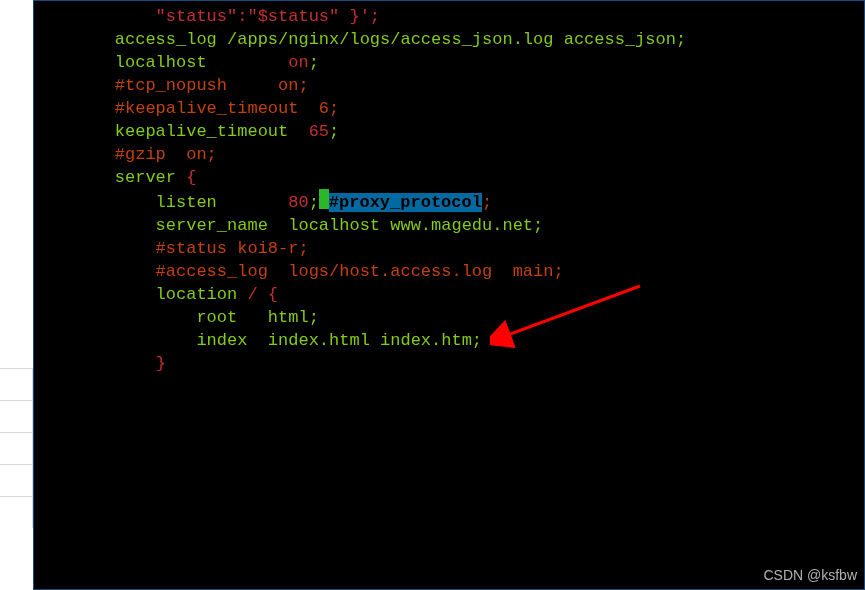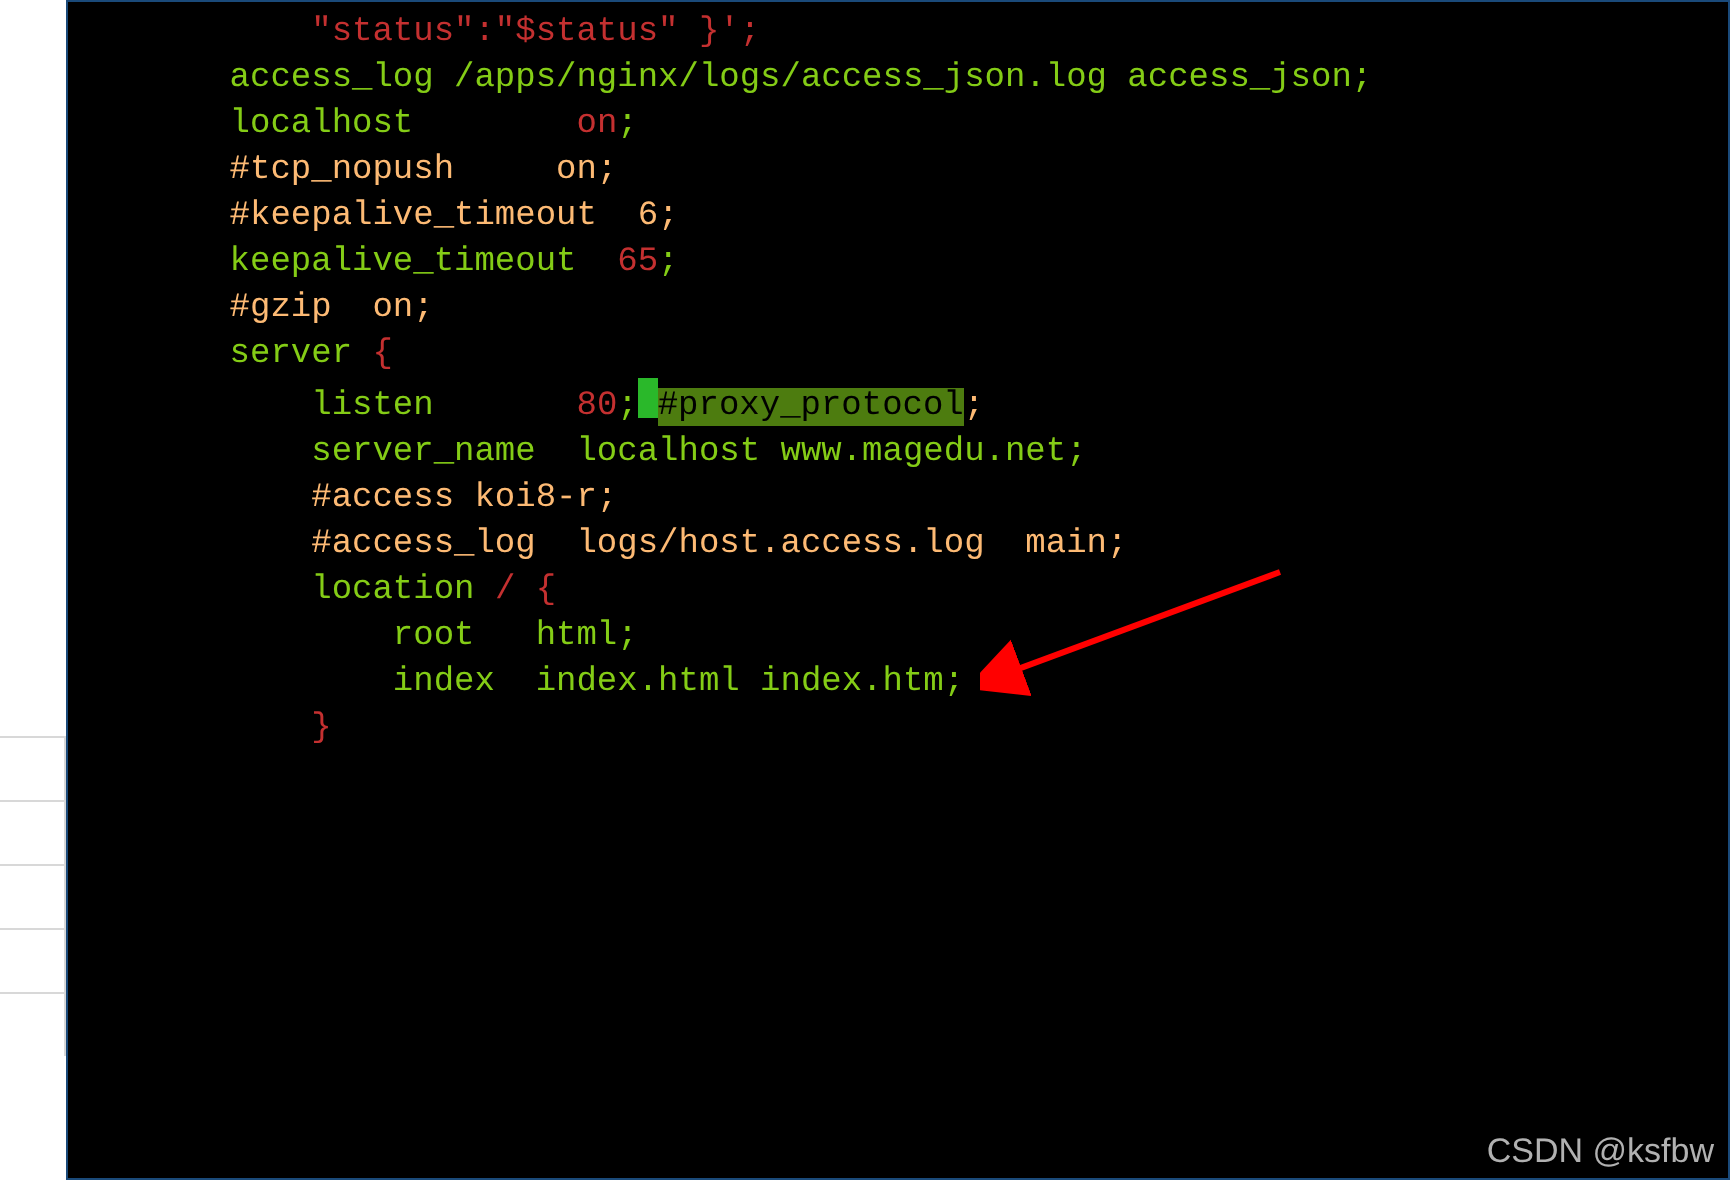--- a/index.html
+++ b/index.html
@@ -35,45 +35,46 @@
       border: 1px solid #1a4a7a;
       padding: 4px 0 0 0;
       overflow: hidden;
     }
     .code-line {
       white-space: pre;
       padding-left: 40px;
       color: #d8d8d8;
     }
     .c-red { color: #c43030; }
-    .c-blue { color: #fdba74; }
+    .c-blue { color: #c2410c; }
     .c-white { color: #84cc16; }
     .hl {
-      background: #4d7c0f;
+      background: #0369a1;
       color: #000000;
+      font-weight: bold;
     }
     .cursor-block {
       display: inline-block;
       width: 10px;
       height: 20px;
       background: #2ab82a;
       vertical-align: -2px;
     }
     .arrow {
       position: absolute;
       left: 490px;
       top: 278px;
       pointer-events: none;
     }
     .watermark {
       position: absolute;
       right: 8px;
       bottom: 3px;
       color: #d8d8d8;
-      font-size: 17px;
+      font-size: 14px;
       font-family: Arial, sans-serif;
       opacity: 0.82;
     }
   </style>
 </head>
 <body>
 
 <div class="sidebar-rows">
   <div class="sidebar-cell"></div>
   <div class="sidebar-cell"></div>
@@ -93,21 +94,21 @@
   <div class="code-line"></div>
   <div class="code-line c-blue">    #keepalive_timeout  6;</div>
   <div class="code-line"><span class="c-white">    keepalive_timeout  </span><span class="c-red">65</span><span class="c-white">;</span></div>
   <div class="code-line"></div>
   <div class="code-line c-blue">    #gzip  on;</div>
   <div class="code-line"></div>
   <div class="code-line"><span class="c-white">    server </span><span class="c-red">{</span></div>
   <div class="code-line"><span class="c-white">        listen       </span><span class="c-red">80</span><span class="c-white">;</span><span class="cursor-block"></span><span class="hl">#proxy_protocol</span><span class="c-blue">;</span></div>
   <div class="code-line c-white">        server_name  localhost www.magedu.net;</div>
   <div class="code-line"></div>
-  <div class="code-line c-blue">        #access koi8-r;</div>
+  <div class="code-line c-blue">        #status koi8-r;</div>
   <div class="code-line"></div>
   <div class="code-line c-blue">        #access_log  logs/host.access.log  main;</div>
   <div class="code-line"></div>
   <div class="code-line"><span class="c-white">        location </span><span class="c-red">/ {</span></div>
   <div class="code-line c-white">            root   html;</div>
   <div class="code-line c-white">            index  index.html index.htm;</div>
   <div class="code-line"><span class="c-white">        </span><span class="c-red">}</span></div>
 </div>
 
 <svg class="arrow" width="170" height="80">

